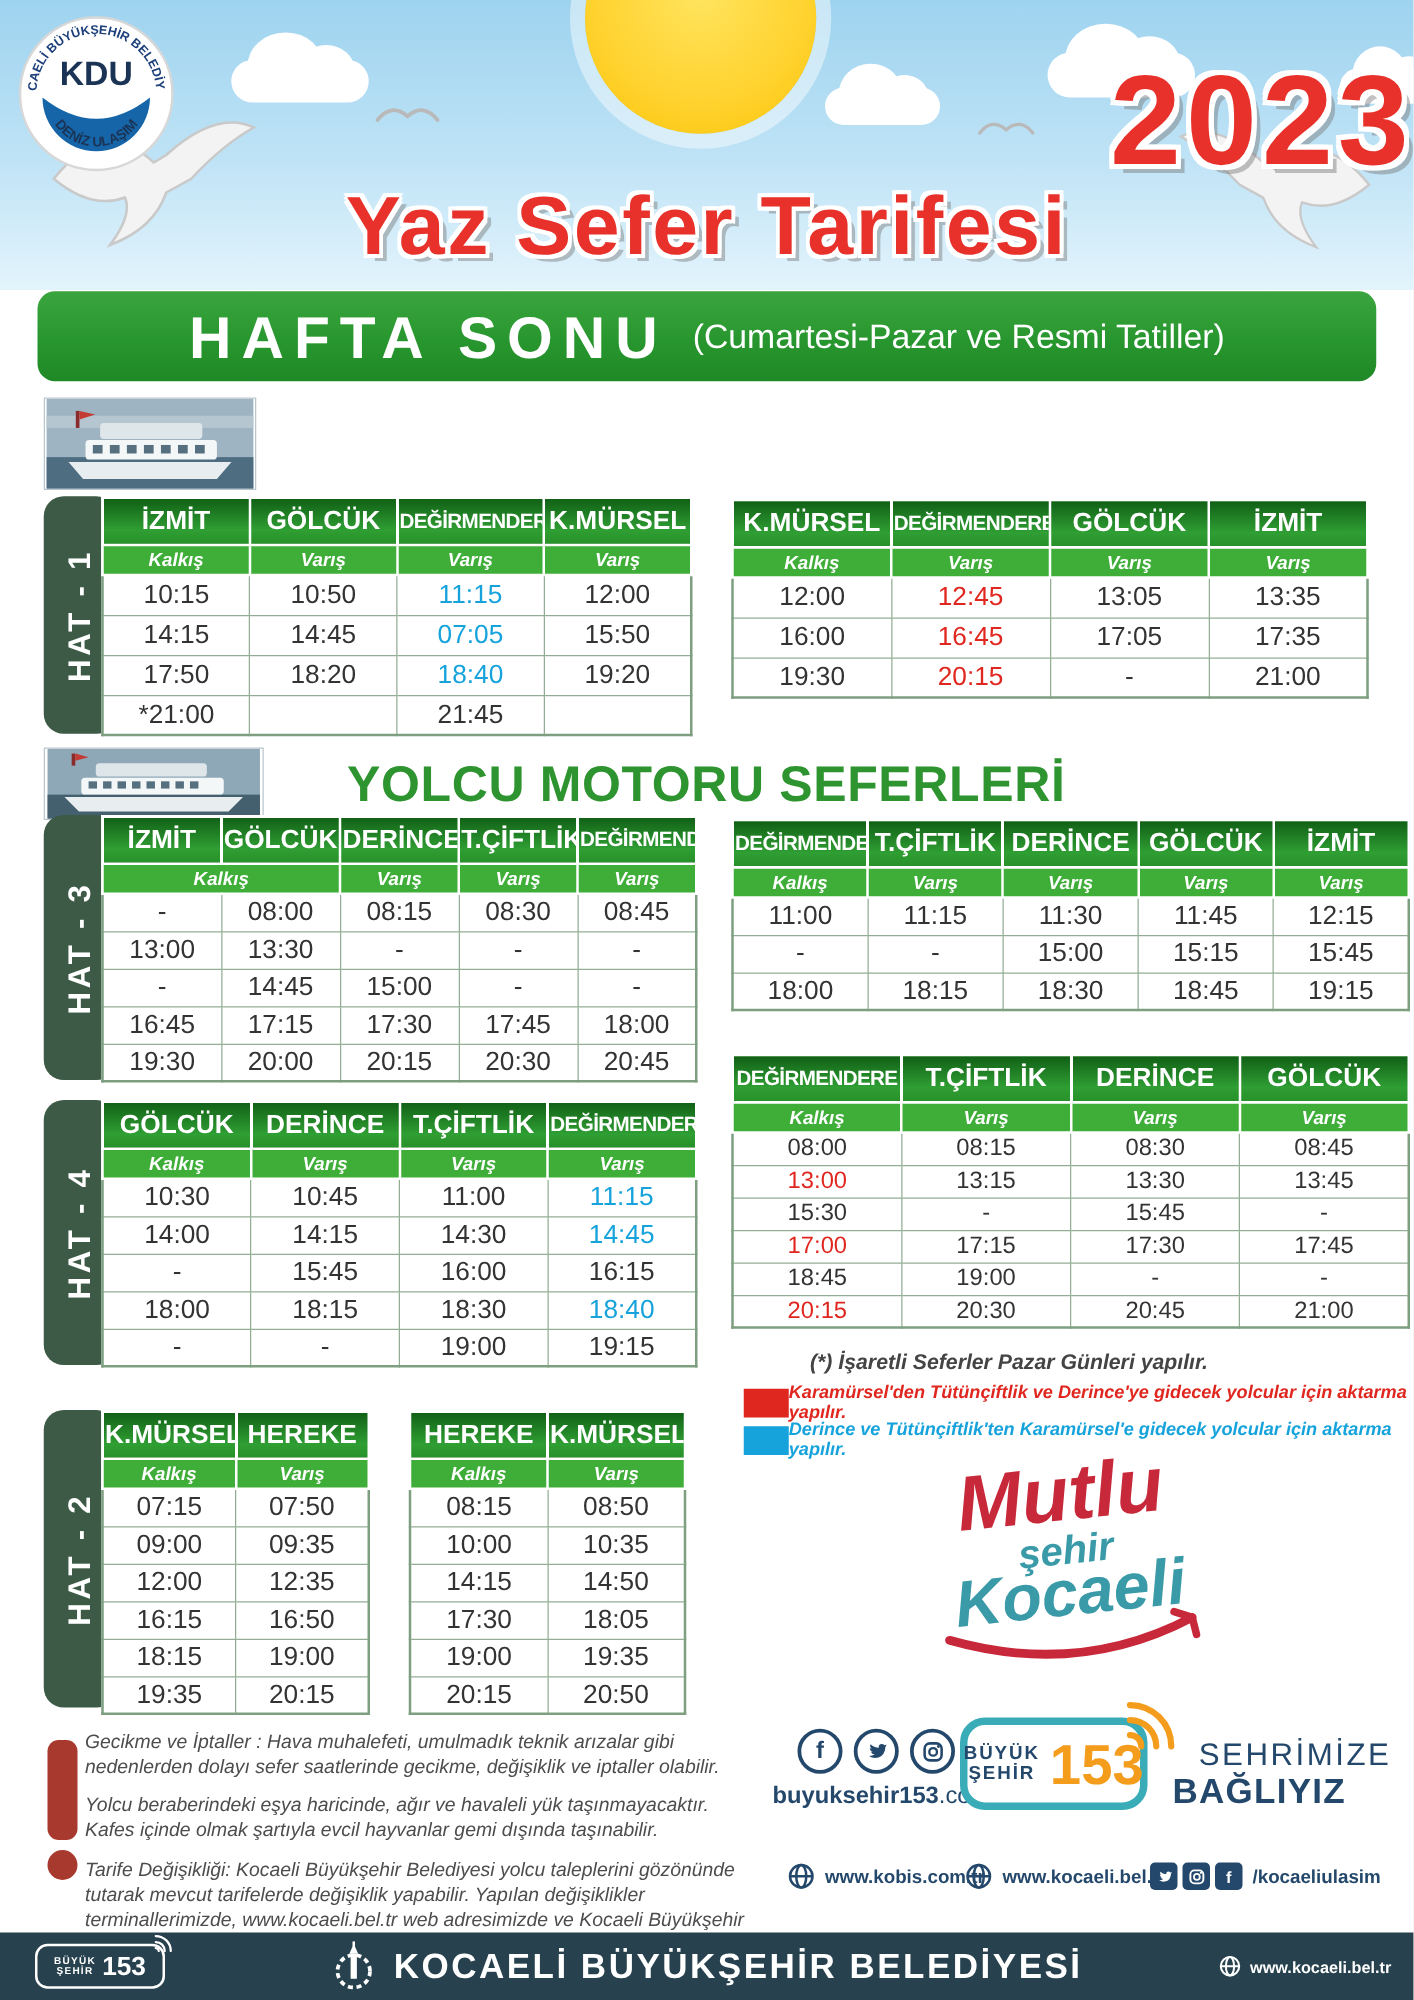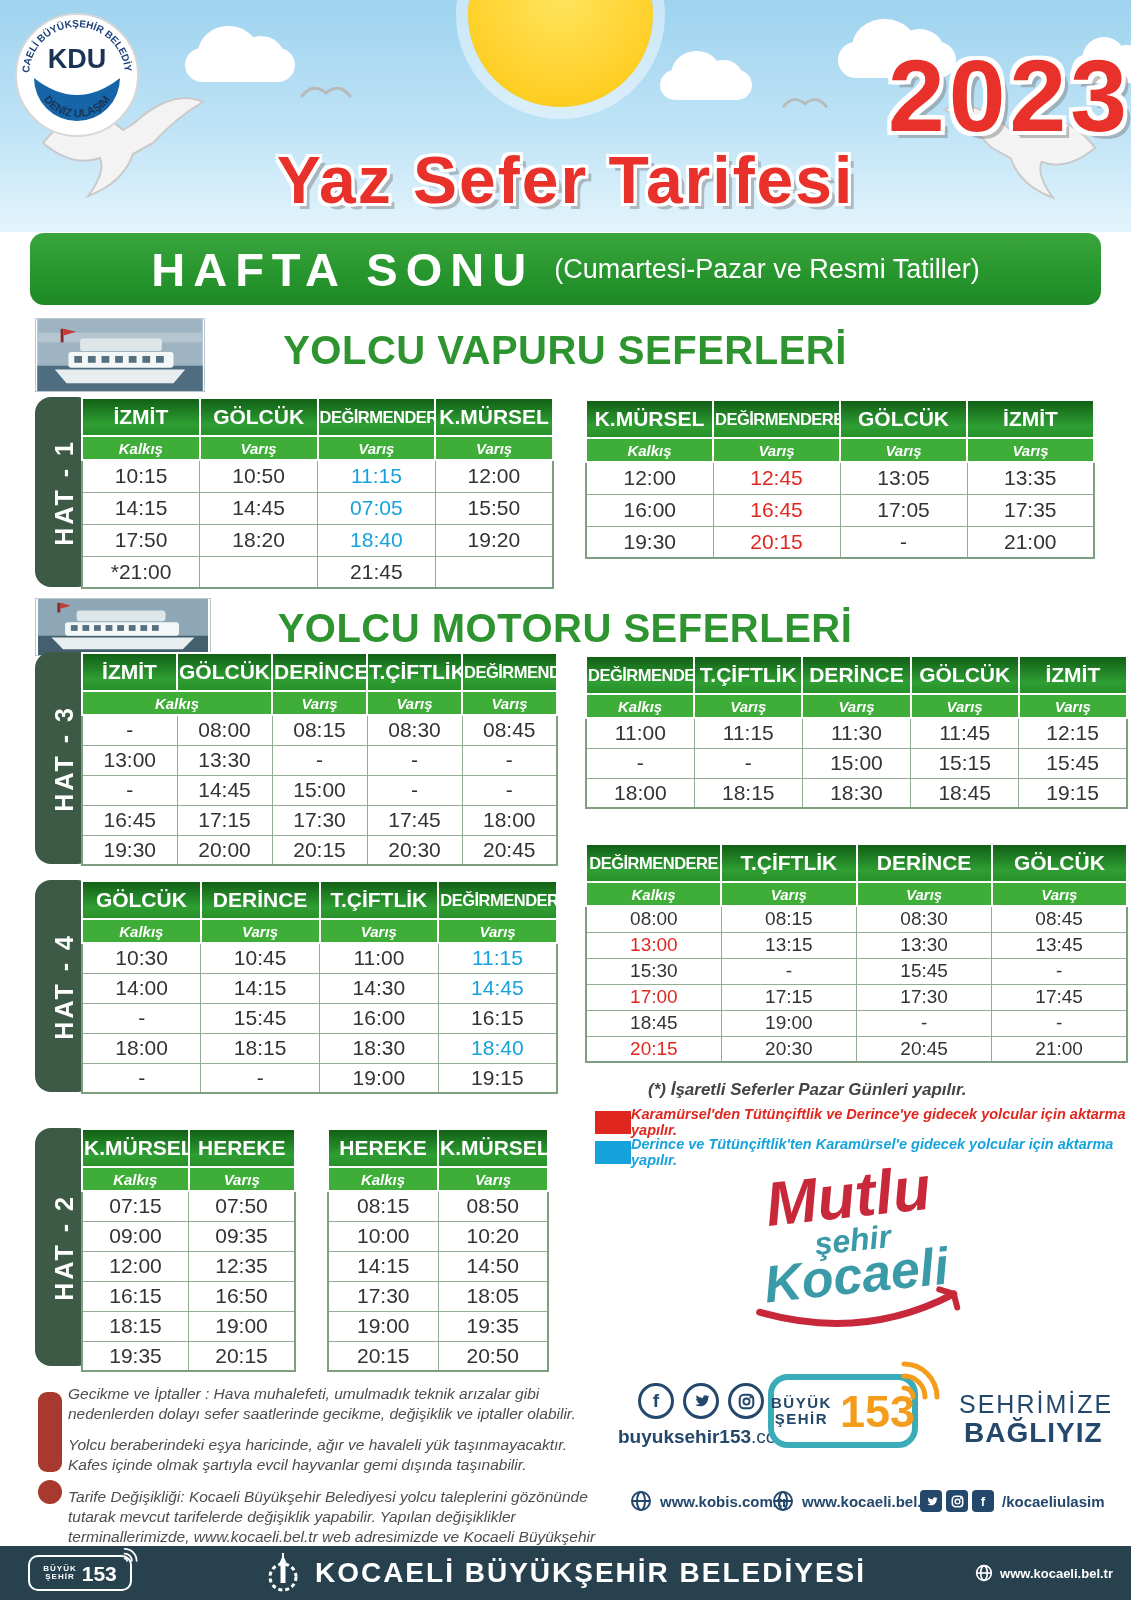--- a/index.html
+++ b/index.html
@@ -102,21 +102,21 @@
     display:flex;align-items:center;justify-content:center;color:#24486b;font-weight:800;font-size:19px;}
   .domain153{position:absolute;left:618px;top:1426px;width:160px;text-align:center;font-size:19px;}
   .domain153 b{font-weight:800;}
   .logo153{position:absolute;left:768px;top:1374px;width:150px;height:74px;
     border:6px solid #3aacb8;border-radius:20px;display:flex;align-items:center;justify-content:center;gap:8px;background:#fff;}
   .logo153 .stack{font-size:15px;font-weight:800;color:#24486b;letter-spacing:1.5px;line-height:1.05;text-align:center;}
   .logo153 .num{font-size:45px;font-weight:800;color:#f49c1c;line-height:1;}
   .wifi{position:absolute;left:896px;top:1350px;}
   .slogan{position:absolute;left:938px;top:1390px;color:#24486b;}
   .slogan .s1{font-size:25px;letter-spacing:2px;font-weight:400;margin-left:21px;}
-  .slogan .s2{font-size:28px;letter-spacing:1px;font-weight:800;margin-top:-2px;margin-left:26px;}
+  .slogan .s2{font-size:28px;letter-spacing:1px;font-weight:800;margin-top:-2px;}
   .linkrow{position:absolute;top:1490px;display:flex;align-items:center;gap:8px;}
   .linkrow .txt{font-size:15px;font-weight:700;color:#24486b;}
   #link1{left:630px;} #link2{left:772px;} #link3{left:920px;}
   .sq-ic{width:22px;height:22px;background:#24486b;border-radius:4px;color:#fff;
     display:flex;align-items:center;justify-content:center;font-size:13px;font-weight:800;}
   .sqrow{display:flex;gap:4px;}
 
   
   .bottombar{position:absolute;left:0;top:1546px;width:1131px;height:54px;background:#27424e;
     display:flex;align-items:center;color:#fff;}
@@ -190,21 +190,20 @@
         <rect x="52" y="38" width="8" height="7"></rect>
       <rect x="66" y="38" width="8" height="7"></rect>
         <rect x="80" y="38" width="8" height="7"></rect>
       <rect x="94" y="38" width="8" height="7"></rect>
         <rect x="108" y="38" width="8" height="7"></rect>
       <rect x="122" y="38" width="8" height="7"></rect>
     </g>
     <rect x="24" y="10" width="3" height="14" fill="#8a2b2b"></rect>
     <path d="M27,10 L40,13 L27,17 Z" fill="#c43b35"></path>
   </svg>
-  <div class="sec-title" style="top:328px;">YOLCU VAPURU SEFERLERİ</div>
 
   <div class="hatgroup" id="g-hat1L">
     <div class="hat-label">
         <span>HAT - 1</span>
       </div>
     <table class="sched rh32">
         <thead>
           <tr>
             <th class="station">İZMİT</th>
             <th class="station">GÖLCÜK</th>
@@ -576,21 +575,21 @@
             <th class="sub">Varış</th>
           </tr>
         </thead>
         <tbody>
           <tr>
             <td>08:15</td>
             <td>08:50</td>
           </tr>
           <tr>
             <td>10:00</td>
-            <td>10:20</td>
+            <td>10:35</td>
           </tr>
           <tr>
             <td>14:15</td>
             <td>14:50</td>
           </tr>
           <tr>
             <td>17:30</td>
             <td>18:05</td>
           </tr>
           <tr>

